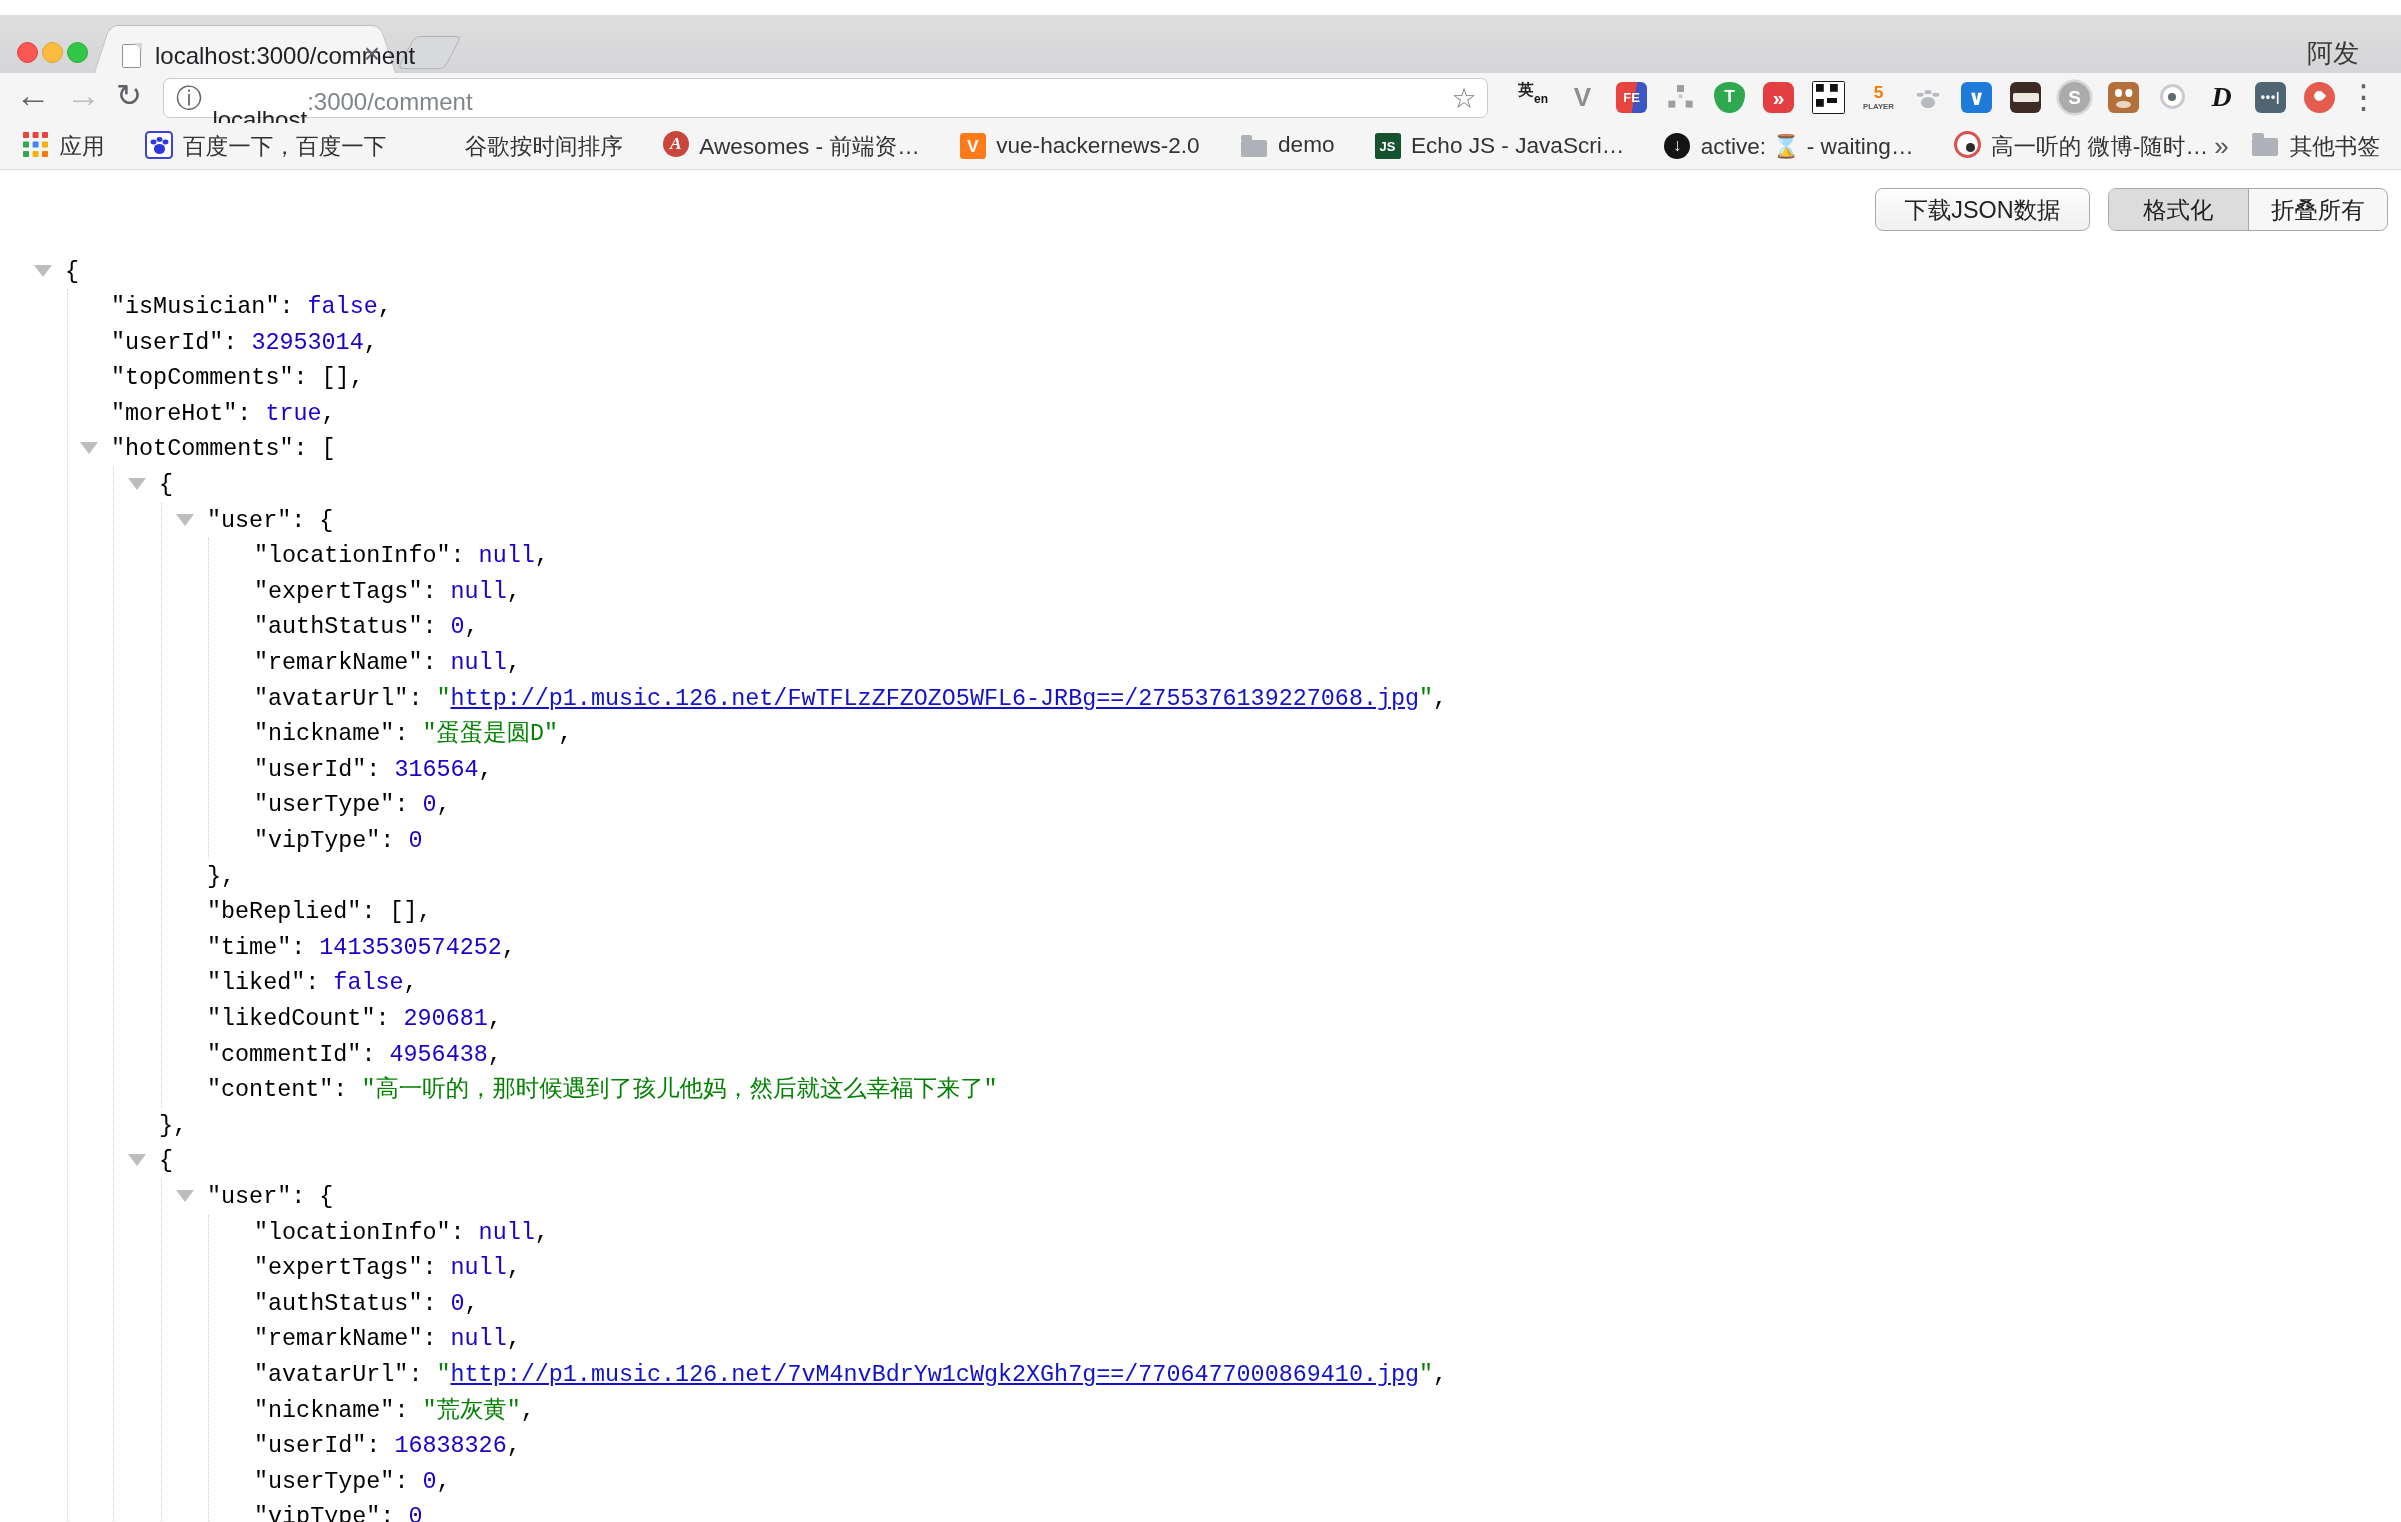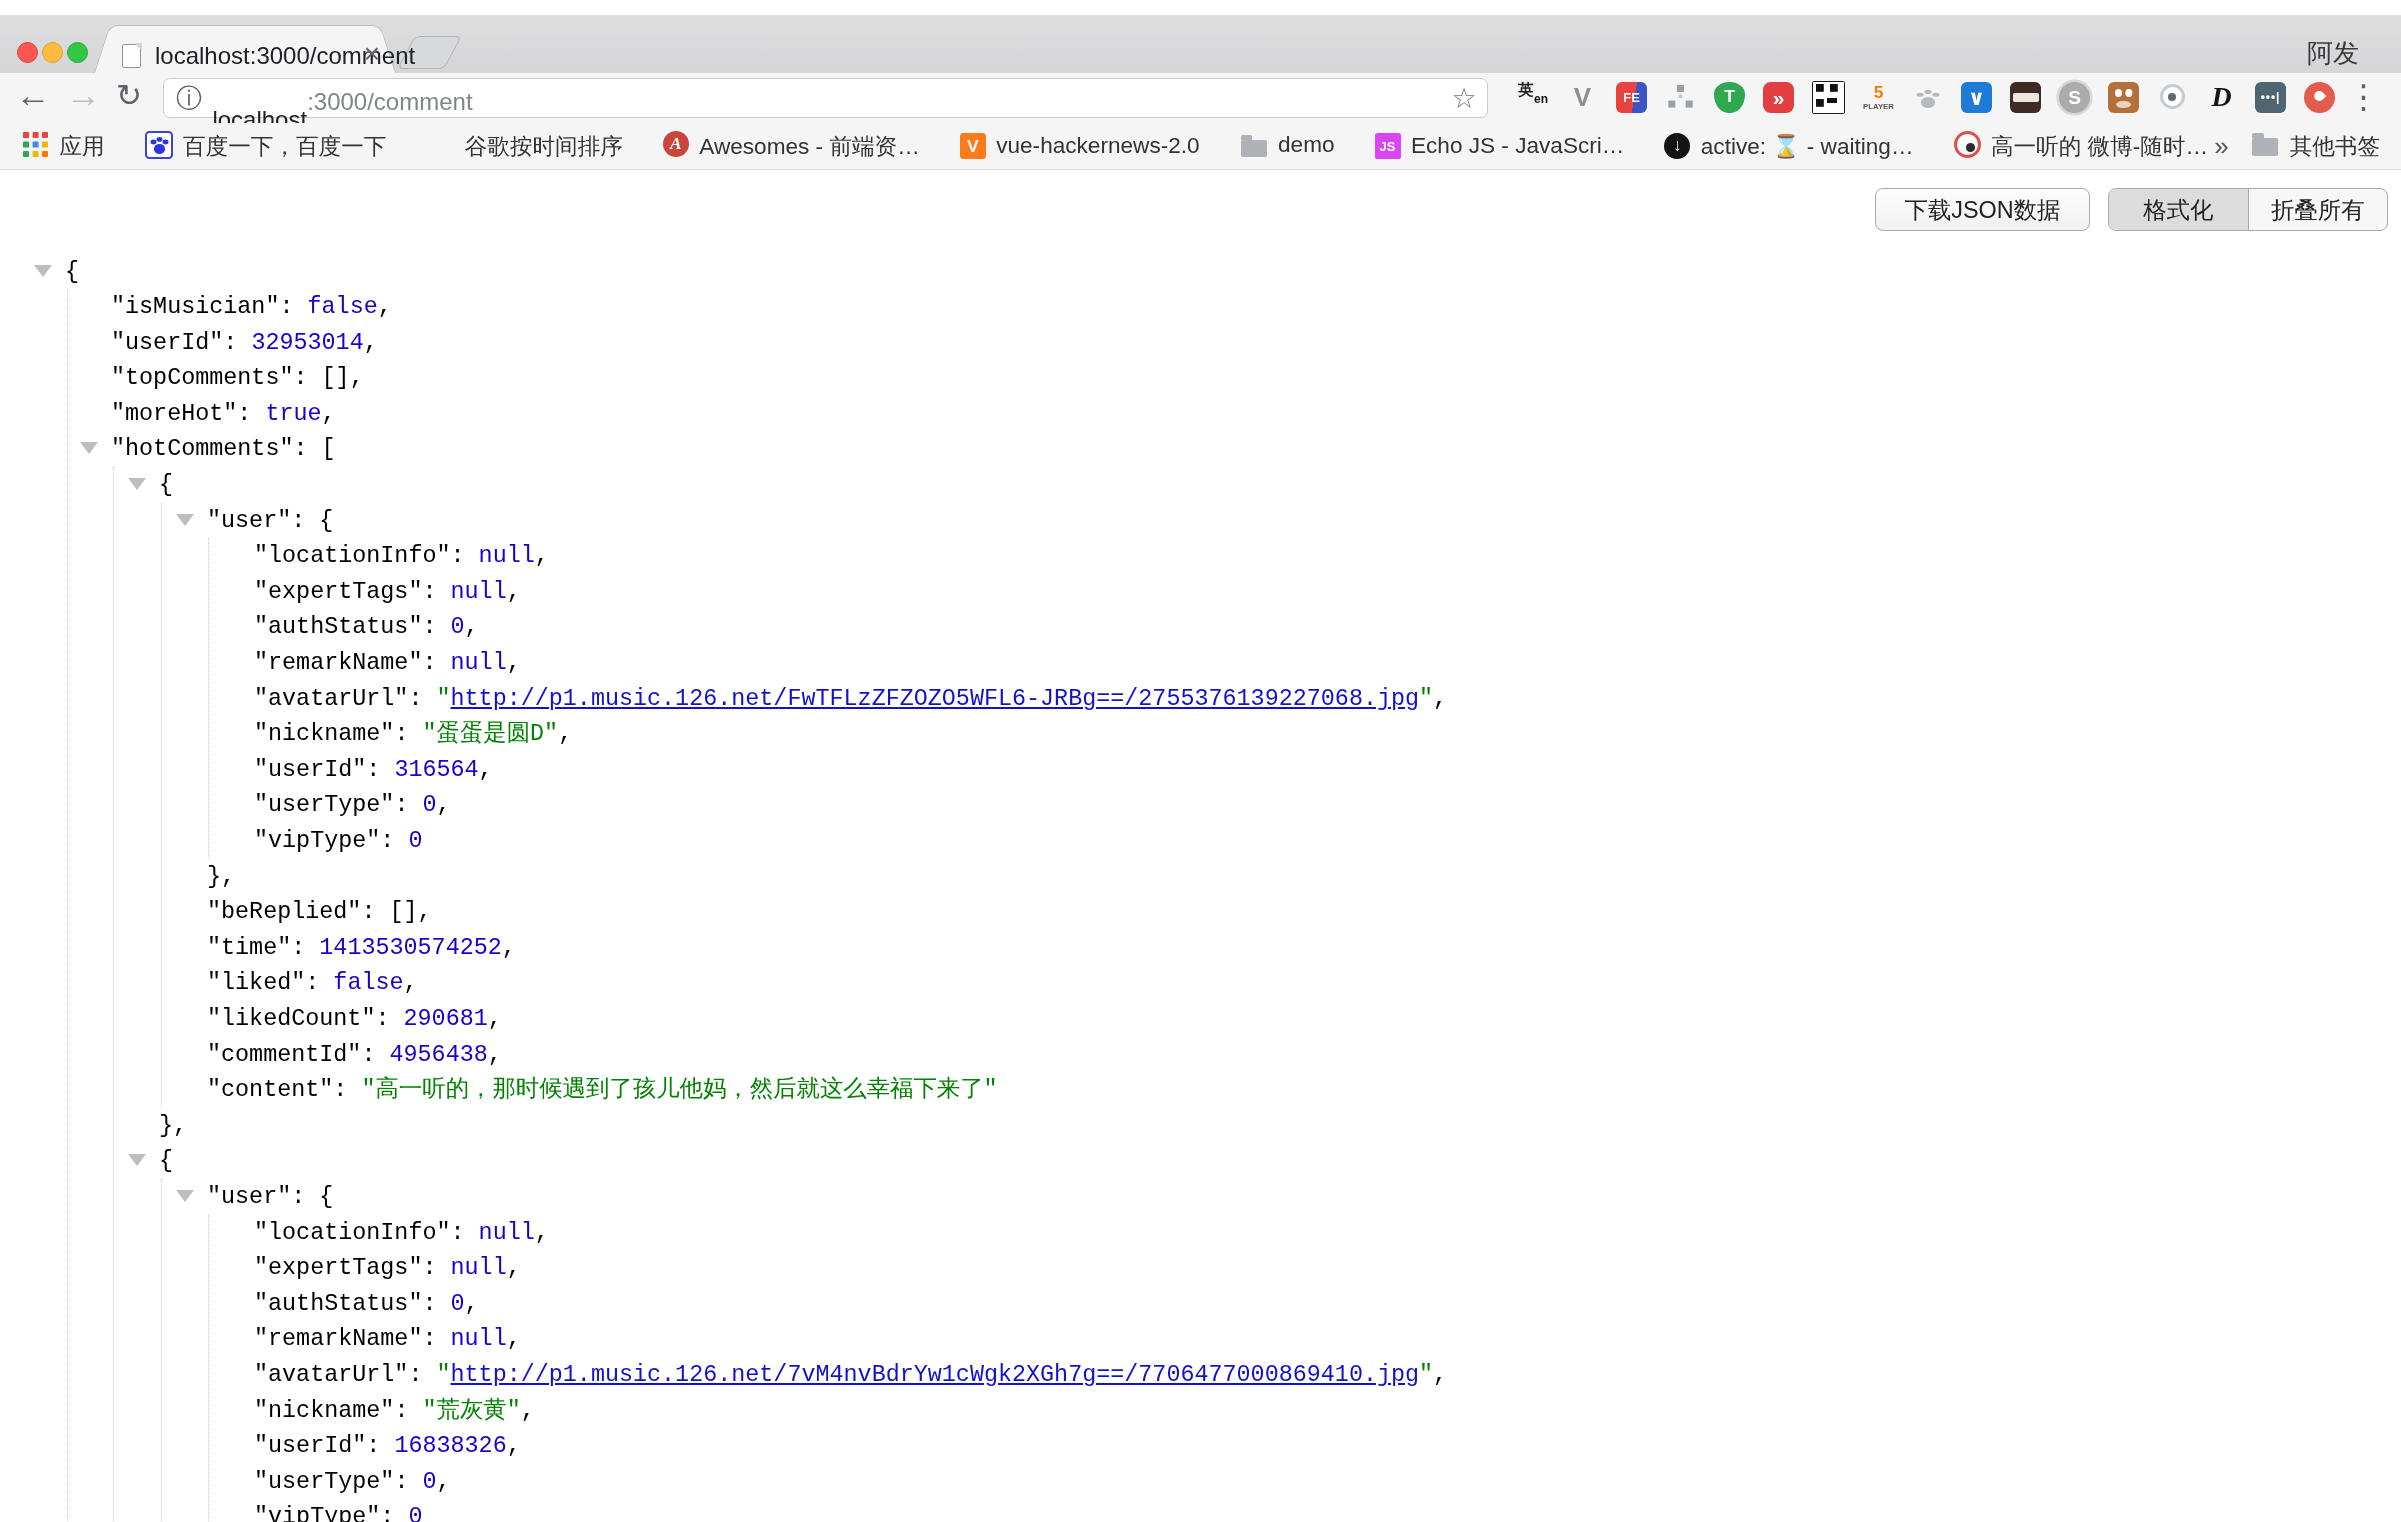--- a/index.html
+++ b/index.html
@@ -83,21 +83,21 @@
     color:#fff;font-weight:700;font-size:15.6px;flex:none;}
   .bm-apps::before{content:"";position:absolute;left:1.7px;top:1.7px;width:6px;height:6px;background:#E8453C;border-radius:0.9px;
     box-shadow:9.6px 0 #E8453C,19px 0 #E8453C,0 9.6px #2FA84F,9.6px 9.6px #4285F4,19px 9.6px #F4B400,0 19px #2FA84F,9.6px 19px #F4B400,19px 19px #F57C00;}
   .bm-baidu{border:2.6px solid #3B43D8;border-radius:4.3px;background:#fff;width:24px;height:24px;}
   .bm-baidu::after{content:"";position:absolute;left:7px;bottom:2.6px;width:11.3px;height:9.6px;background:#2D36DF;border-radius:50%;
     box-shadow:-6px -7px 0 -2.6px #2D36DF,0 -9.6px 0 -2.6px #2D36DF,6px -7px 0 -2.6px #2D36DF;}
   .bm-awesomes{background:#C9463D;border-radius:50%;width:26px;height:26px;font:italic 700 17.4px "Liberation Serif",serif;}
   .bm-vue{background:#FF7A1A;border-radius:3.5px;width:26px;height:26px;font-size:17.4px;}
   .bm-folder-ic{width:26px;height:17.4px;background:#AEB1B5;border-radius:1.7px;position:relative;margin-top:5.2px;}
   .bm-folder-ic::before{content:"";position:absolute;left:0;top:-5.2px;width:11.3px;height:5.2px;background:#AEB1B5;border-radius:1.7px 1.7px 0 0;}
-  .bm-echojs{background:#d946ef;border-radius:2.6px;width:26px;height:26px;font-size:13px;}
+  .bm-echojs{background:#14532d;border-radius:2.6px;width:26px;height:26px;font-size:13px;}
   .bm-active{background:#141414;border-radius:50%;width:26px;height:26px;font-size:17.4px;}
   .bm-weibo{border:3.5px solid #D9534F;border-radius:50%;background:#fff;width:21px;height:21px;}
   .bm-weibo::after{content:"";position:absolute;left:9.6px;top:9.6px;width:8.7px;height:8.7px;background:#2B2B2B;border-radius:50%;}
   .bm-right{margin-left:auto;display:flex;align-items:center;gap:22.6px;}
   .bm-overflow{font-size:26px;color:#555;}
 
   
   .content{position:absolute;left:0;top:170px;width:100%;height:1353px;background:#fff;}
   .btn{position:absolute;height:43px;box-sizing:border-box;border:1.7px solid #A9A9A9;border-radius:7.8px;
     background:linear-gradient(#FDFDFD,#F0F0F0);font-size:23.4px;color:#222;

